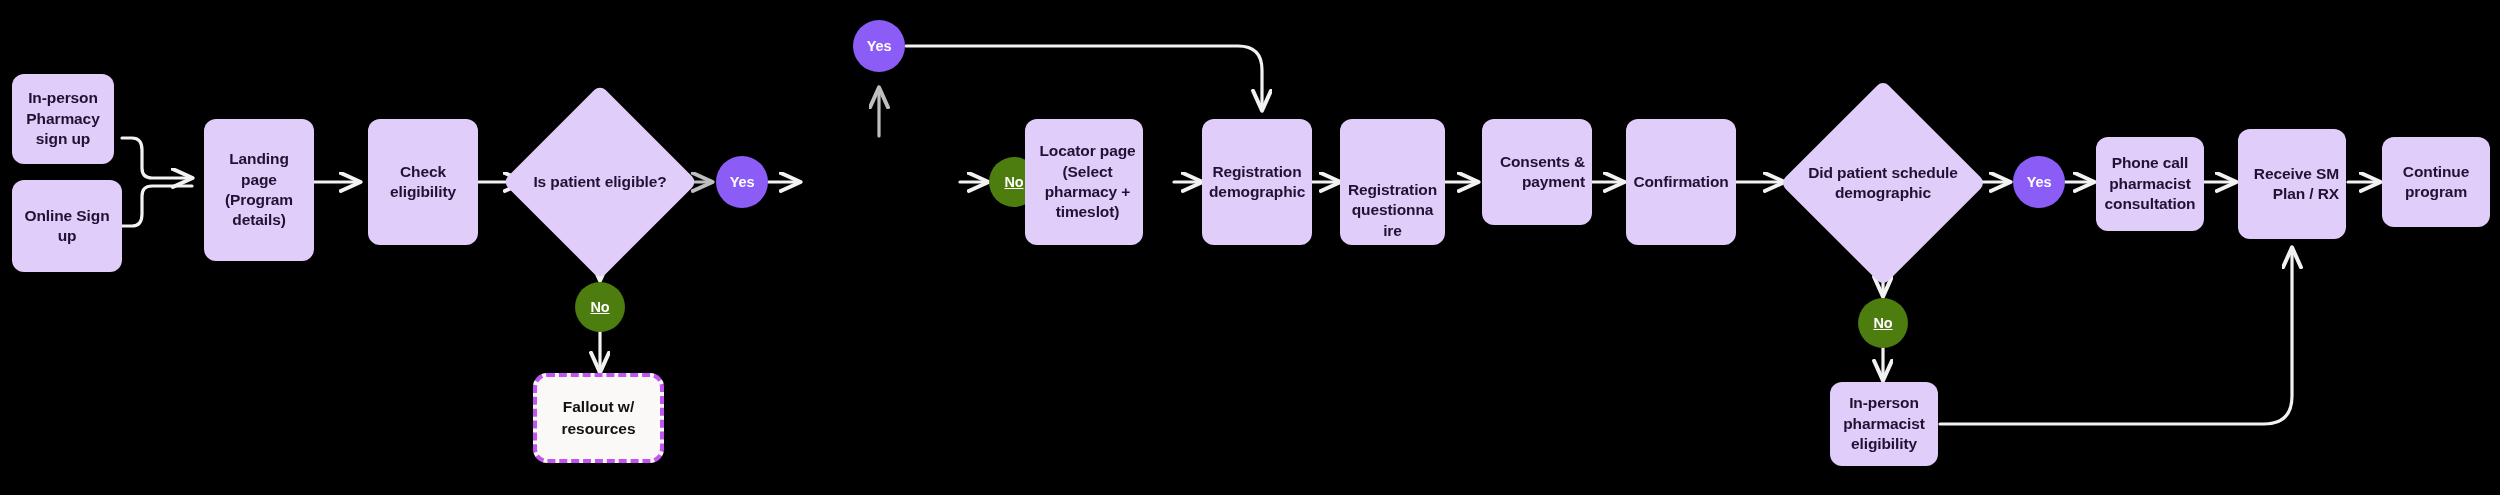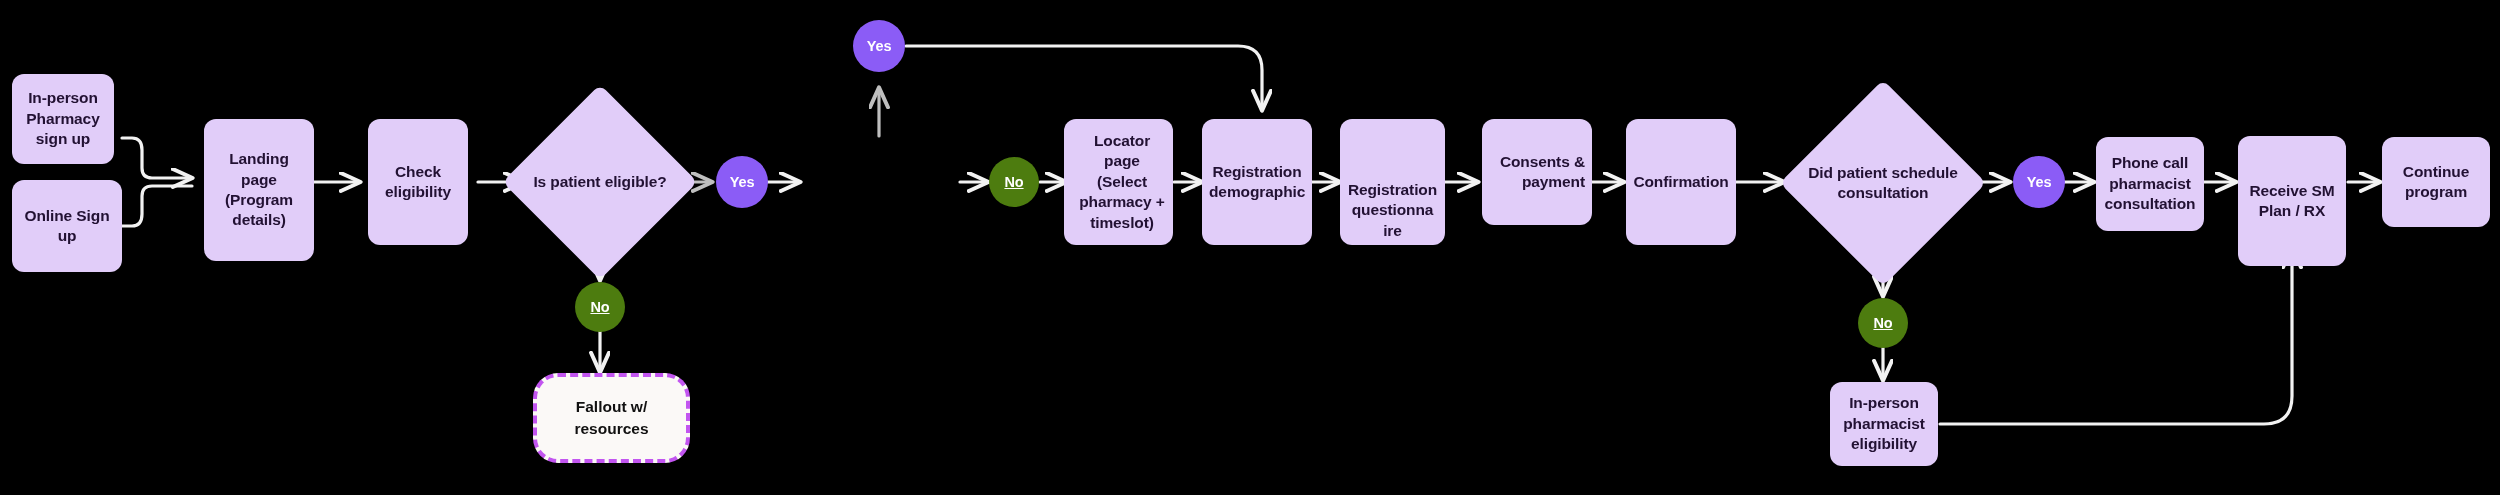--- a/index.html
+++ b/index.html
@@ -165,51 +165,51 @@
   </div>
 
   <div class="node proc" style="left:12px; top:180px; width:110px; height:92px;">
     <span class="txt">Online Sign up</span>
   </div>
 
   <div class="node proc" style="left:204px; top:119px; width:110px; height:142px;">
     <span class="txt">Landing page (Program details)</span>
   </div>
 
-  <div class="node proc" style="left:368px; top:119px; width:100px; height:126px;">
+  <div class="node proc" style="left:368px; top:119px; width:110px; height:126px;">
     <span class="txt">Check eligibility</span>
   </div>
 
   <div class="diamond-wrap" style="left:531px; top:113px; width:138px; height:138px;">
     <div class="diamond-shape"></div>
     <div class="diamond-label">Is patient eligible?</div>
   </div>
 
   <div class="badge badge-yes" style="left:716px; top:156px; width:52px; height:52px;">
     <span>Yes</span>
   </div>
 
   <div class="badge badge-no" style="left:575px; top:282px; width:50px; height:50px;">
     <span>No</span>
   </div>
 
-  <div class="node fallout" style="left:533px; top:373px; width:157px; height:90px;border-radius:25px;">
+  <div class="node fallout" style="left:533px; top:373px; width:131px; height:90px;">
     <span class="txt">Fallout w/ resources</span>
   </div>
 
 
   <div class="badge badge-yes" style="left:853px; top:20px; width:52px; height:52px;">
     <span>Yes</span>
   </div>
 
   <div class="badge badge-no" style="left:989px; top:157px; width:50px; height:50px;">
     <span>No</span>
   </div>
 
-  <div class="node proc" style="left:1064px; top:119px; width:109px; height:126px;padding-left:14px;">
+  <div class="node proc" style="left:1025px; top:119px; width:118px; height:126px;padding-left:14px;">
     <span class="txt">Locator page (Select pharmacy + timeslot)</span>
   </div>
 
   <div class="node proc" style="left:1202px; top:119px; width:110px; height:126px;">
     <span class="txt">Registration demographic</span>
   </div>
 
   <div class="node proc" style="left:1340px; top:119px; width:105px; height:126px;align-items:flex-end;">
     <span class="txt">Registration questionna ire</span>
   </div>
@@ -217,36 +217,36 @@
   <div class="node proc" style="left:1482px; top:119px; width:110px; height:106px;text-align:right;">
     <span class="txt">Consents &amp; payment</span>
   </div>
 
   <div class="node proc" style="left:1626px; top:119px; width:110px; height:126px;">
     <span class="txt">Confirmation</span>
   </div>
 
   <div class="diamond-wrap" style="left:1790px; top:110px; width:186px; height:146px;">
     <div class="diamond-shape" style="width:146px; height:146px; left:20px;"></div>
-    <div class="diamond-label">Did patient schedule consultation</div>
+    <div class="diamond-label">Did patient schedule demographic</div>
   </div>
 
   <div class="badge badge-yes" style="left:2013px; top:156px; width:52px; height:52px;">
     <span>Yes</span>
   </div>
 
   <div class="badge badge-no" style="left:1858px; top:298px; width:50px; height:50px;">
     <span>No</span>
   </div>
 
   <div class="node proc" style="left:2096px; top:137px; width:108px; height:94px;">
     <span class="txt">Phone call pharmacist consultation</span>
   </div>
 
-  <div class="node proc" style="left:2238px; top:136px; width:108px; height:130px;">
+  <div class="node proc" style="left:2238px; top:129px; width:108px; height:110px;text-align:right;">
     <span class="txt">Receive SM Plan / RX</span>
   </div>
 
   <div class="node proc" style="left:2382px; top:137px; width:108px; height:90px;">
     <span class="txt">Continue program</span>
   </div>
 
   <div class="node proc" style="left:1830px; top:382px; width:108px; height:84px;">
     <span class="txt">In-person pharmacist eligibility</span>
   </div>

